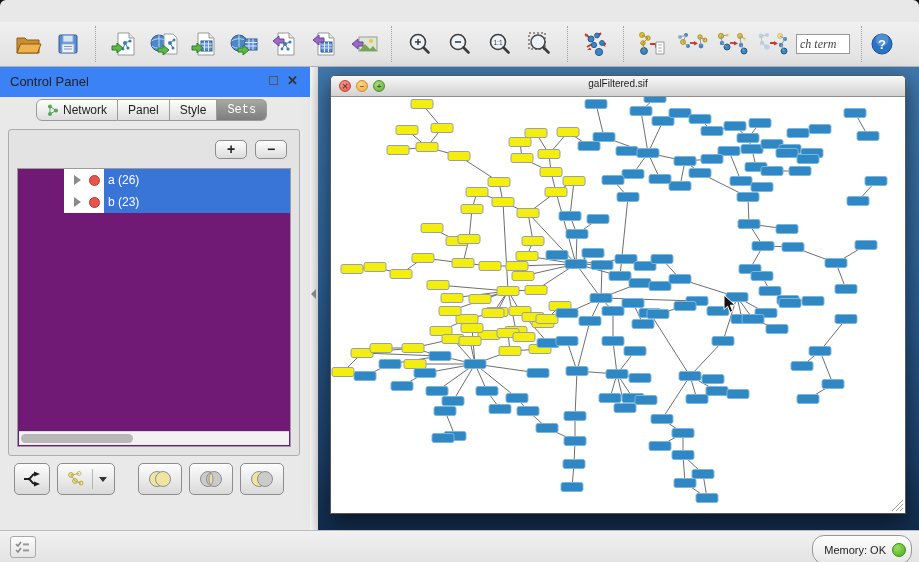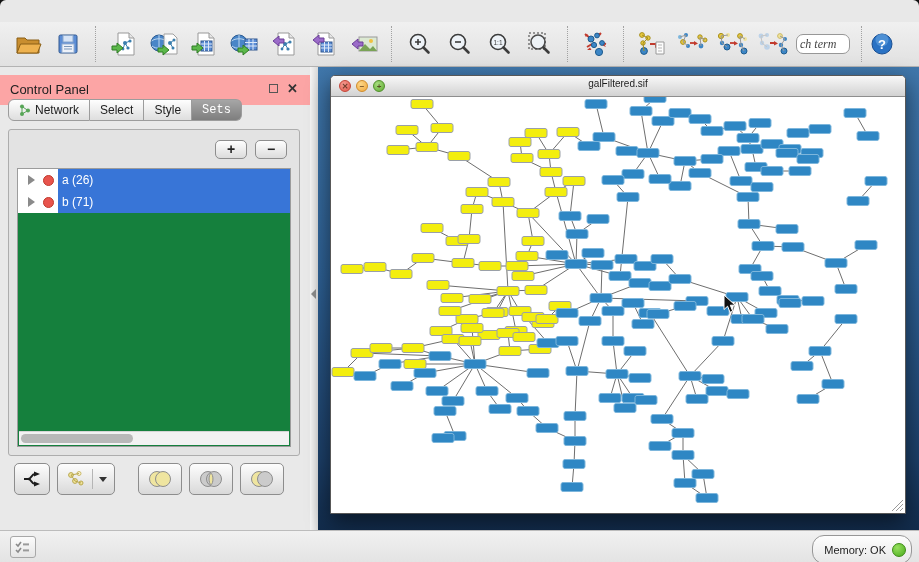--- a/index.html
+++ b/index.html
@@ -16,45 +16,45 @@
   .win-title{position:absolute;left:80px;right:80px;top:3px;text-align:center;font-size:13px;color:#5f5f5f;}
   .fs-icon{position:absolute;right:5px;top:3px;width:16px;height:16px;}
 
   
   .toolbar{position:absolute;top:22px;left:0;right:0;height:45px;box-sizing:border-box;
     background:linear-gradient(#f0f0f0,#e1e1e1);border-bottom:1px solid #b3b3b3;
     display:flex;align-items:center;padding:0 8px;}
   .tbtn{width:36px;height:38px;display:flex;align-items:center;justify-content:center;
     background:transparent;border:none;padding:0;margin:0 2px;cursor:pointer;}
   .tsep{width:1px;height:36px;border-left:1px dotted #a2a2a2;margin:0 7px;}
-  .search-box{width:46px;height:18px;border:1px solid #979797;border-radius:7px;background:#fff;
+  .search-box{width:46px;height:18px;border:1px solid #979797;border-radius:0;background:#fff;
     font-family:"Liberation Serif",serif;font-style:italic;font-size:12px;color:#444;padding:0 3px;margin:0 4px;}
   .help-btn{width:24px;height:24px;border:none;background:transparent;padding:0;cursor:pointer;}
 
   
   .control-panel{position:absolute;left:0;top:67px;width:310px;height:463px;background:#e9e9e9;}
-  .cp-header{position:absolute;top:8px;left:0;right:0;height:30px;background:#fca5a5;}
+  .cp-header{position:absolute;top:0;left:0;right:0;height:30px;background:#3b82f6;}
   .cp-title{position:absolute;left:10px;top:7px;font-size:13px;color:#222;}
   .cp-float{position:absolute;right:32px;top:9px;width:9px;height:9px;border:1.5px solid #555;box-sizing:border-box;}
   .cp-close{position:absolute;right:12px;top:6px;font-size:13px;font-weight:bold;color:#333;line-height:16px;}
-  .cp-tabs{position:absolute;top:32px;left:8px;display:flex;height:34px;text-align:center;}
+  .cp-tabs{position:absolute;top:32px;left:36px;display:flex;height:34px;text-align:center;}
   .tab{box-sizing:border-box;height:22px;display:flex;align-items:center;justify-content:center;gap:4px;
     font-size:12px;color:#222;background:linear-gradient(#fefefe,#dedede);
     border:1px solid #9c9c9c;border-left:none;padding:0 10px;cursor:pointer;}
   .tab:first-child{border-left:1px solid #9c9c9c;border-radius:6px 0 0 6px;}
   .tab:last-child{border-radius:0 6px 6px 0;font-family:Liberation Mono, monospace;}
   .tab.active{background:linear-gradient(#a6a6a6,#7e7e7e);color:#fff;}
   .cp-frame{position:absolute;top:62px;left:8px;width:292px;height:327px;box-sizing:border-box;
     border:1px solid #adadad;border-radius:3px;background:#e3e3e3;}
   .pm-row{position:absolute;top:10px;right:12px;display:flex;gap:8px;}
   .pm-btn{width:32px;height:19px;border:1px solid #8d8d8d;border-radius:5px;
     background:linear-gradient(#fefefe,#dcdcdc);font-size:14px;font-weight:bold;color:#222;
     line-height:15px;text-align:center;cursor:pointer;padding:0;}
-  .set-list{position:absolute;top:38px;left:8px;right:8px;bottom:8px;background:#15803d;
-    border:1px solid #9c9c9c;overflow:hidden;}
+  .set-list{position:absolute;top:38px;left:8px;right:8px;bottom:8px;background:#701a75;
+    border:1px solid #9c9c9c;overflow:hidden;padding-left:46px;}
   .set-row{height:22px;display:flex;align-items:center;background:#fff;cursor:pointer;}
   .expander{width:0;height:0;border-left:7px solid #8a8a8a;border-top:5px solid transparent;
     border-bottom:5px solid transparent;margin:0 8px 0 10px;}
   .set-dot{width:11px;height:11px;border-radius:50%;background:#e8544d;border:1px solid #c0392b;
     box-sizing:border-box;margin-right:4px;}
   .set-label-wrap{flex:1;height:22px;background:#3875d7;display:flex;align-items:center;}
   .set-label{color:#fff;font-size:12px;padding-left:4px;}
   .hscroll{position:absolute;left:1px;right:1px;bottom:1px;height:13px;background:#f2f2f2;border-top:1px solid #d5d5d5;}
   .hthumb{position:absolute;left:2px;top:2px;width:112px;height:9px;border-radius:5px;background:#b8b8b8;}
   .cp-bottom{position:absolute;top:396px;left:14px;display:flex;align-items:center;}
@@ -318,21 +318,21 @@
       <div class="tab">
         <svg width="12" height="13" viewBox="0 0 12 13">
           <circle cx="3" cy="2.5" r="2" fill="#57a557"></circle>
             <circle cx="3" cy="10" r="2" fill="#57a557"></circle>
             <circle cx="9" cy="6.5" r="2" fill="#57a557"></circle>
           <path d="M3 2.5v7.5M3 2.5l6 4M3 10l6-3.5" stroke="#57a557"></path>
         </svg>
         <span>Network</span>
       </div>
       <div class="tab">
-        <span>Select</span>
+        <span>Panel</span>
       </div>
       <div class="tab">
         <span>Style</span>
       </div>
       <div class="tab active">
         <span>Sets</span>
       </div>
     </div>
     <div class="cp-frame">
       <div class="pm-row">
@@ -344,21 +344,21 @@
           <span class="expander"></span>
           <span class="set-dot"></span>
           <span class="set-label-wrap">
             <span class="set-label">a (26)</span>
           </span>
         </div>
         <div class="set-row">
           <span class="expander"></span>
           <span class="set-dot"></span>
           <span class="set-label-wrap">
-            <span class="set-label">b (71)</span>
+            <span class="set-label">b (23)</span>
           </span>
         </div>
         <div class="hscroll">
           <div class="hthumb"></div>
         </div>
       </div>
     </div>
     <div class="cp-bottom">
       <button class="setop-btn" style="width:36px">
         <svg width="22" height="22" viewBox="0 0 22 22">

